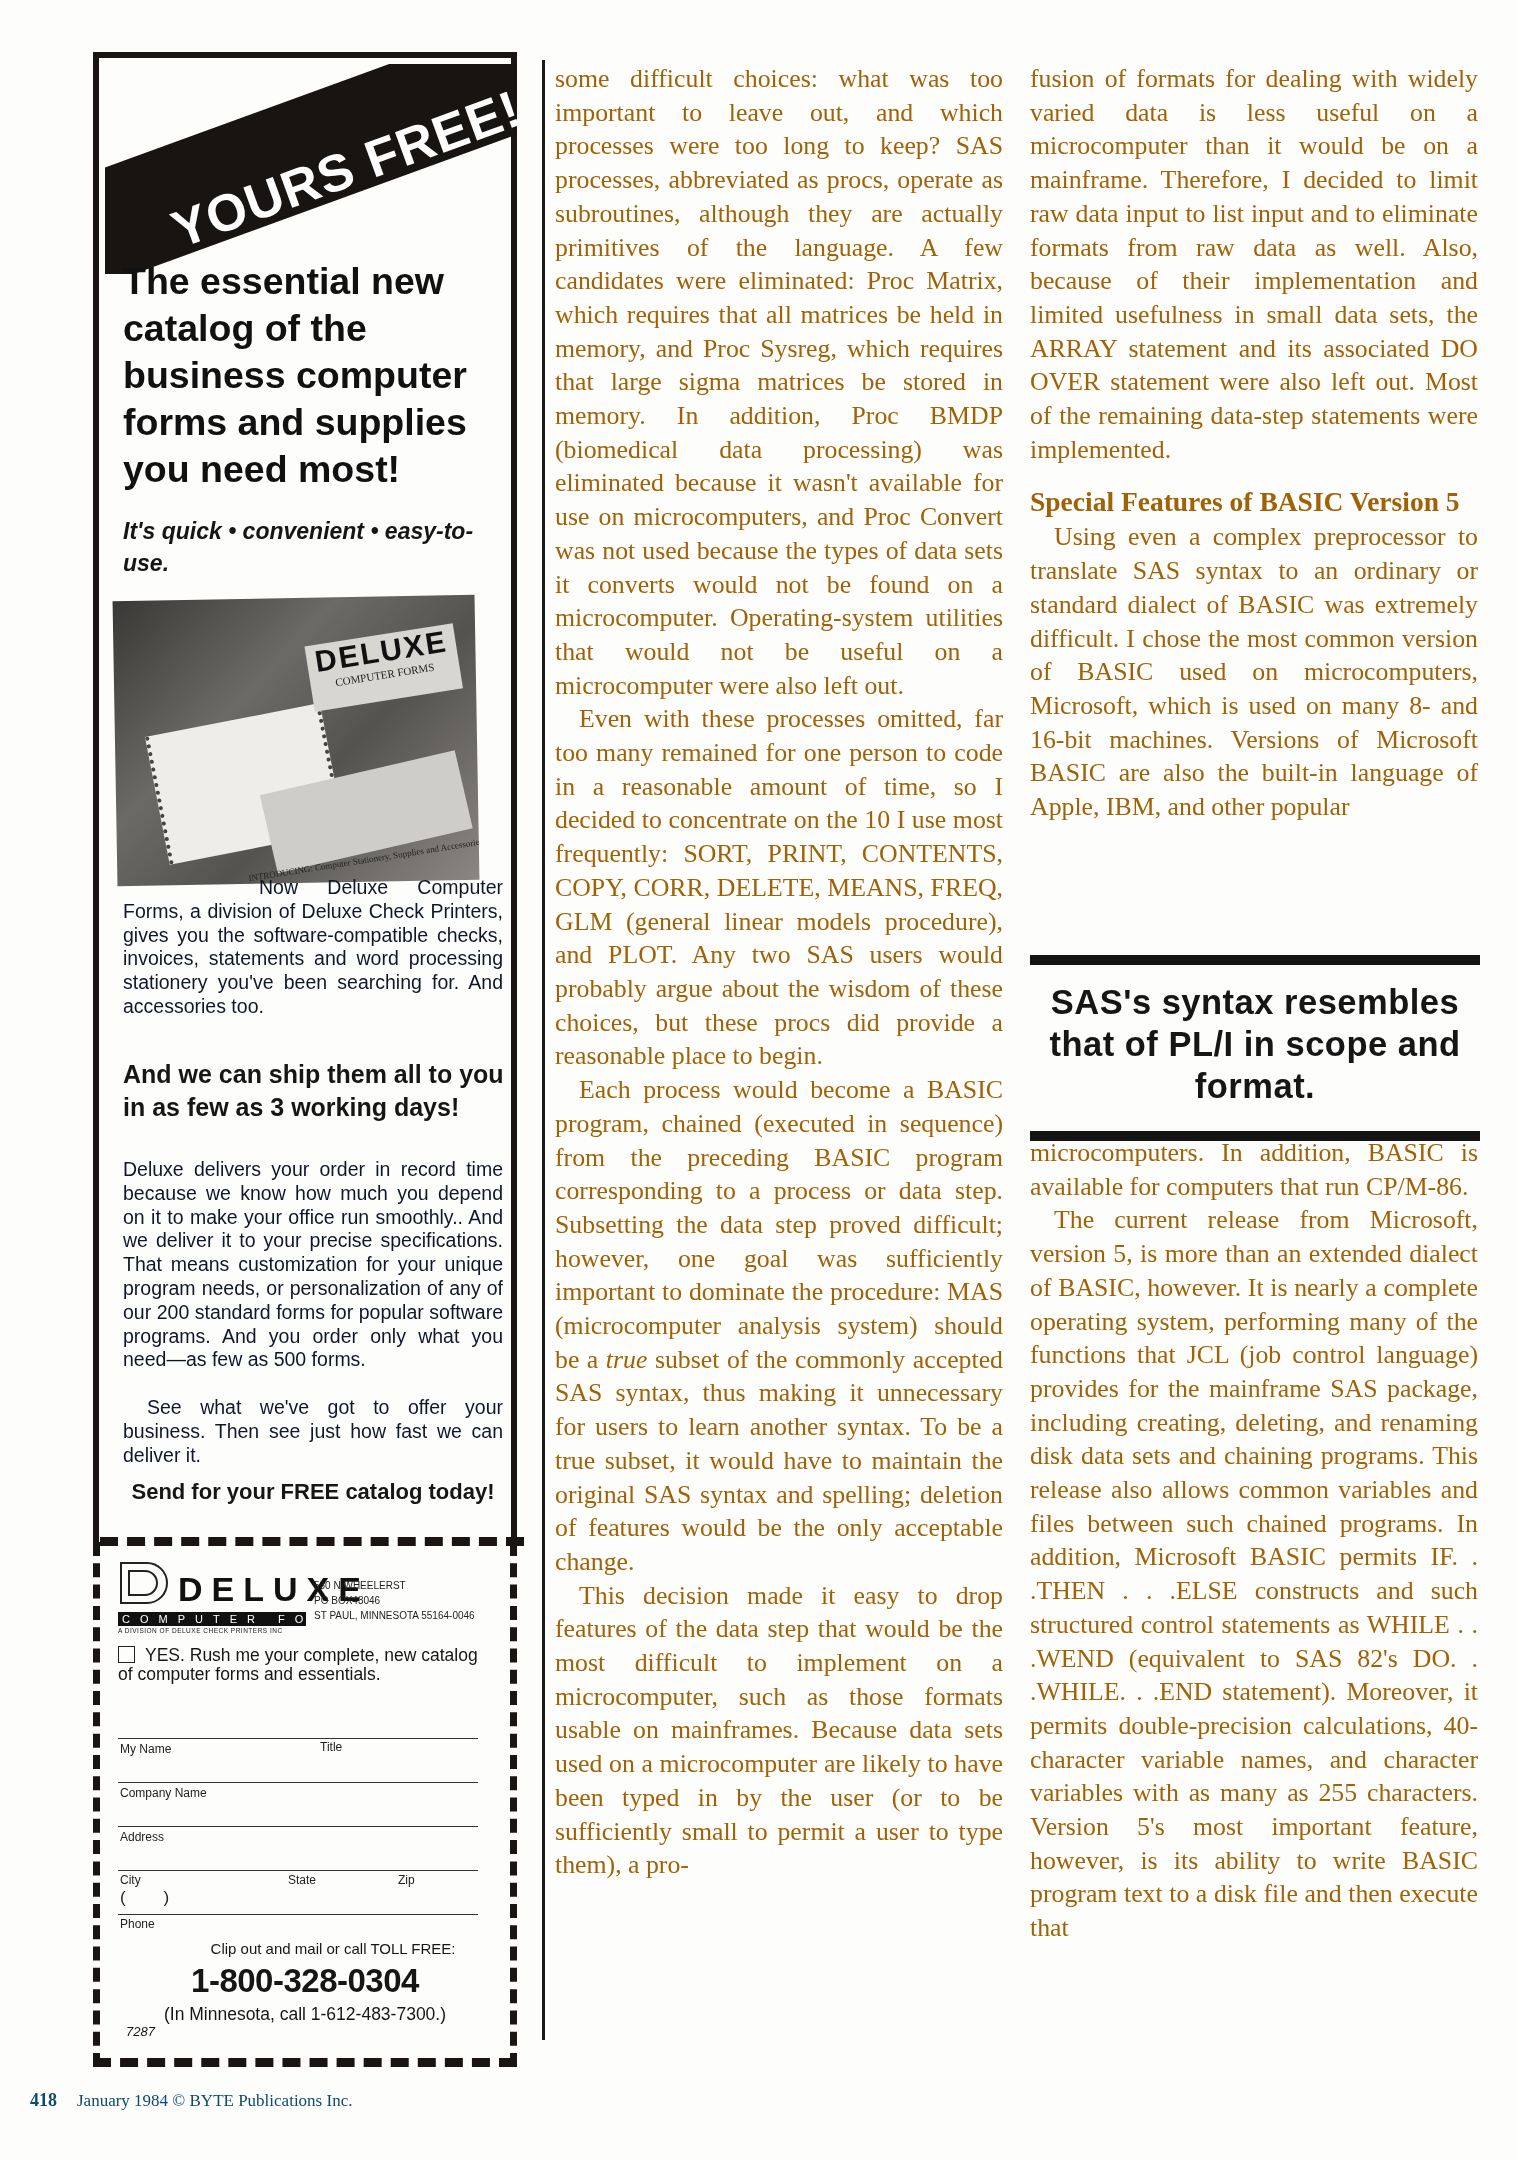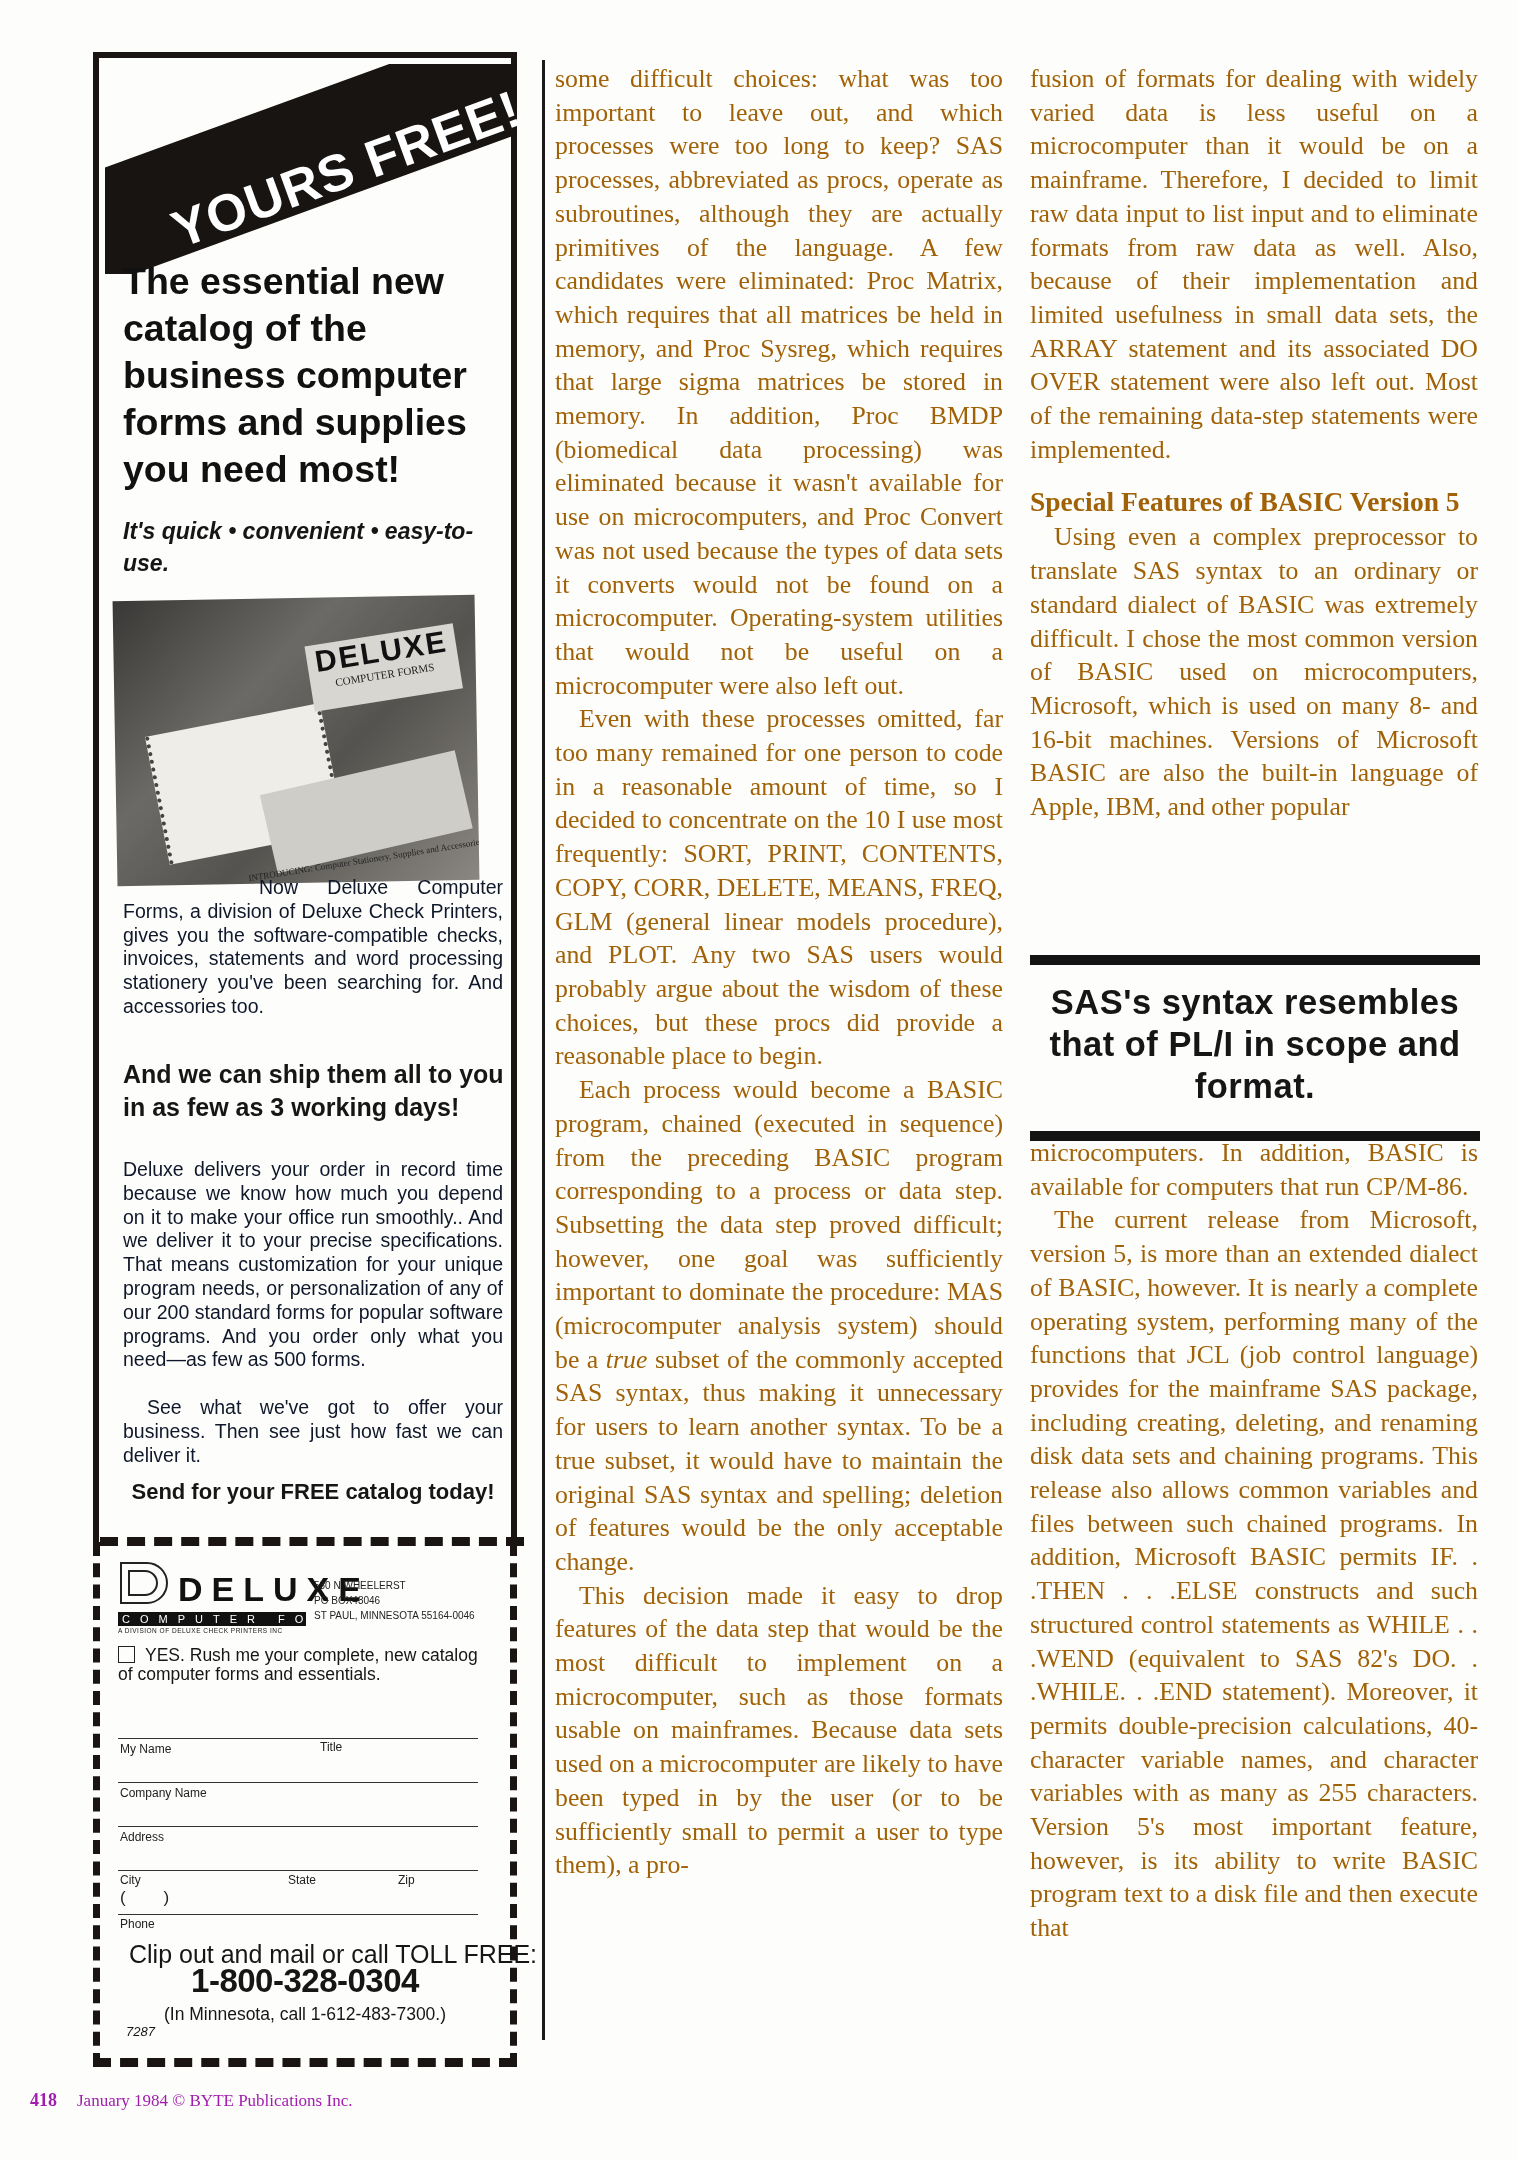--- a/index.html
+++ b/index.html
@@ -36,39 +36,39 @@
   #logo-mark { position:absolute; left:20px; top:20px; width:44px; height:38px; border:2px solid #222; border-radius:0 22px 22px 0; }
   #logo-mark:after { content:""; position:absolute; left:6px; top:6px; width:26px; height:22px; border:2px solid #222; border-radius:0 14px 14px 0; }
   #logo-word { position:absolute; left:78px; top:28px; font-size:34px; font-weight:900; letter-spacing:9px; color:#111; }
   #logo-bar { position:absolute; left:18px; top:70px; width:188px; height:14px; background:#111; color:#fff; font-size:11px; letter-spacing:10px; line-height:14px; padding-left:4px; box-sizing:border-box; white-space:nowrap; }
   #logo-div { position:absolute; left:18px; top:85px; font-size:6.5px; letter-spacing:0.5px; white-space:nowrap; }
   #address { position:absolute; left:214px; top:36px; font-size:10px; line-height:15px; color:#222; }
   #yes-row { position:absolute; left:18px; top:104px; width:360px; font-size:17.5px; line-height:19px; }
   #yes-box { display:inline-block; width:15px; height:15px; border:1.5px solid #222; vertical-align:-2px; margin-right:10px; }
   .field-line { position:absolute; left:18px; width:360px; border-top:1.5px solid #333; }
   .field-lbl { position:absolute; font-size:12px; color:#222; }
-  #clip { position:absolute; left:0; width:466px; top:440px; text-align:center; font-size:25px; }
+  #clip { position:absolute; left:0; width:466px; top:440px; text-align:center; font-size:15px; }
   #phone { position:absolute; left:0; width:410px; top:465px; text-align:center; font-size:33px; font-weight:bold; letter-spacing:-0.5px; }
   #mn { position:absolute; left:0; width:410px; top:509px; text-align:center; font-size:17.5px; }
   #code { position:absolute; left:26px; top:531px; font-size:13px;font-style:italic; }
 
   
   #col-rule { position:absolute; left:542px; top:60px; width:3px; height:1980px; background:#1b1b1b; }
   .col { position:absolute; width:448px; font-size:25.8px; line-height:33.7px; text-align:justify; color:#a16207; }
   .col p { margin:0; }
   .col p.ind { text-indent:24px; }
   #col2 { left:555px; top:62px; }
   #col3 { left:1030px; top:62px; }
   .head { font-weight:bold; font-size:27.5px; line-height:31px; text-align:left; margin:20px 0 3px 0; }
   #pull { position:absolute; left:1030px; top:955px; width:450px; }
   .pull-rule { height:10px; background:#141414; }
   #pull-text { text-align:center; font-size:34.5px; font-weight:bold; line-height:42px; padding:16px 0 24px 0; letter-spacing:0.5px; }
   #col3b { left:1030px; top:1136px; }
 
-  #footer { position:absolute; left:30px; top:2090px; font-size:17px; color:#a21caf; white-space:nowrap; }
+  #footer { position:absolute; left:30px; top:2090px; font-size:17px; color:#0c4a6e; white-space:nowrap; }
   #footer-page { font-weight:bold; font-size:18px; margin-right:20px; }
 </style>
 </head>
 <body>
 
 <div id="ad" class="sans">
   <div id="ad-frame">
     <div id="banner">
       <div id="banner-band"></div>
       <div id="banner-text">YOURS FREE!</div>

